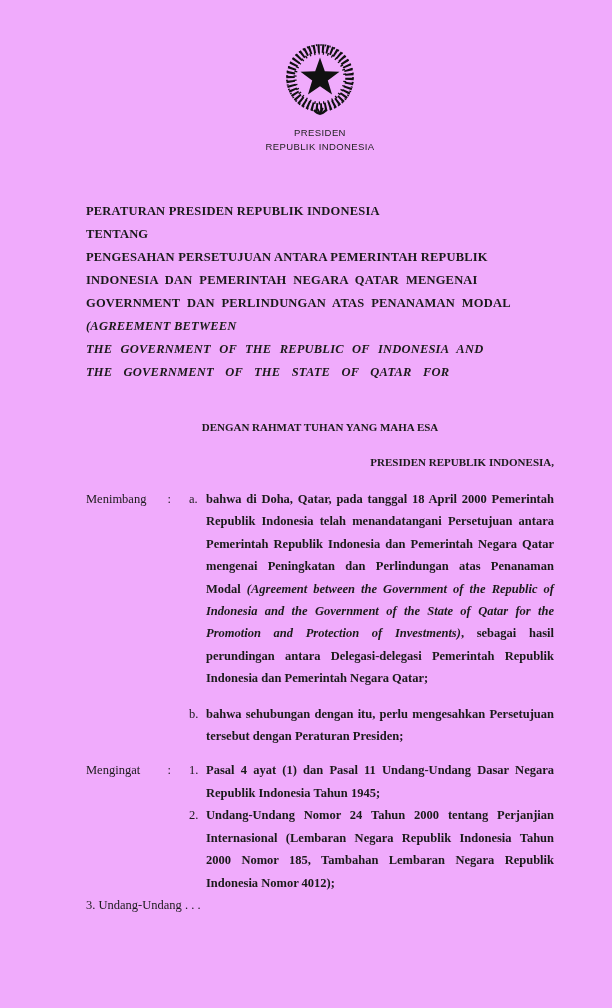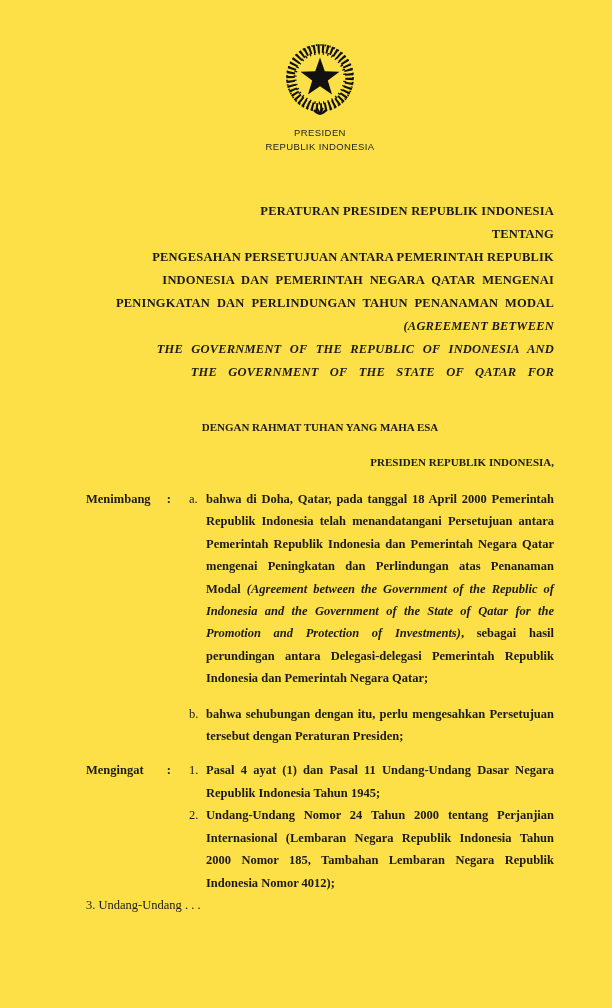--- a/index.html
+++ b/index.html
@@ -1,55 +1,55 @@
 <!DOCTYPE html>
 <html><head>
 <meta charset="utf-8">
 <style>
   html,body{margin:0;padding:0;background:#ffffff;}
   .page{
     position:relative;
     width:612px;height:1008px;
     box-sizing:border-box;
     padding:0 58px 0 86px;
-    background:#fde047;
+    background:#f0abfc;
     color:#1a1a1a;
     font-family:"Liberation Serif", serif;
     overflow:hidden;
   }
   
   .letterhead{text-align:center;padding-top:38px;}
   .emblem{display:block;margin:0 auto;}
   .org{
     font-family:"Liberation Sans", sans-serif;
     font-size:9.5px;line-height:14px;letter-spacing:0.4px;color:#222;
   }
   .org-first{margin-top:8px;}
   
   .title-block{
-    margin-top:46px;text-align:right;
+    margin-top:46px;text-align:left;
     font-weight:bold;font-size:12.5px;line-height:23px;letter-spacing:0.2px;
   }
   .t-line{white-space:pre;}
   .t-italic{font-style:italic;}
   .ws-s{word-spacing:1.5px;}
   .ws-a{word-spacing:3.5px;}
   .ws-b{word-spacing:5px;}
   .ws-c{word-spacing:8px;}
   
   .invocation{text-align:center;font-weight:bold;font-size:11px;line-height:23px;margin-top:32px;}
   .inv1{margin-top:17px;}
   .inv2{margin-top:12px;text-align:right;}
   
   .section{margin-top:14px;font-size:12.5px;line-height:22.4px;}
   .row{display:flex;align-items:flex-start;}
   .row-gap{margin-top:13px;}
   .label-cell{
     flex:0 0 103px;box-sizing:border-box;padding-right:18px;
-    display:flex;justify-content:space-between;font-weight:bold;
+    display:flex;justify-content:space-between;font-weight:normal;
   }
   .marker-cell{flex:0 0 17px;}
   .text-cell{flex:1;text-align:justify;font-weight:bold;}
   .text-cell em{font-style:italic;}
   .catchword{
     font-size:12.5px;line-height:22.4px;padding-right:44px;
   }
 </style>
 </head>
 <body>
@@ -67,21 +67,21 @@
     </svg>
     <div class="org org-first">PRESIDEN</div>
     <div class="org">REPUBLIK INDONESIA</div>
   </header>
 
   <section class="title-block">
     <div class="t-line">PERATURAN PRESIDEN REPUBLIK INDONESIA</div>
     <div class="t-line">TENTANG</div>
     <div class="t-line">PENGESAHAN PERSETUJUAN ANTARA PEMERINTAH REPUBLIK</div>
     <div class="t-line ws-a">INDONESIA DAN PEMERINTAH NEGARA QATAR MENGENAI</div>
-    <div class="t-line ws-a">PENINGKATAN DAN PERLINDUNGAN TAHUN PENANAMAN MODAL</div>
+    <div class="t-line ws-a">GOVERNMENT DAN PERLINDUNGAN ATAS PENANAMAN MODAL</div>
     <div class="t-line t-italic">(AGREEMENT BETWEEN</div>
     <div class="t-line t-italic ws-b">THE GOVERNMENT OF THE REPUBLIC OF INDONESIA AND</div>
     <div class="t-line t-italic ws-c">THE GOVERNMENT OF THE STATE OF QATAR FOR</div>
   </section>
 
   <section class="invocation">
     <div class="inv1">DENGAN RAHMAT TUHAN YANG MAHA ESA</div>
     <div class="inv2">PRESIDEN REPUBLIK INDONESIA,</div>
   </section>
 

